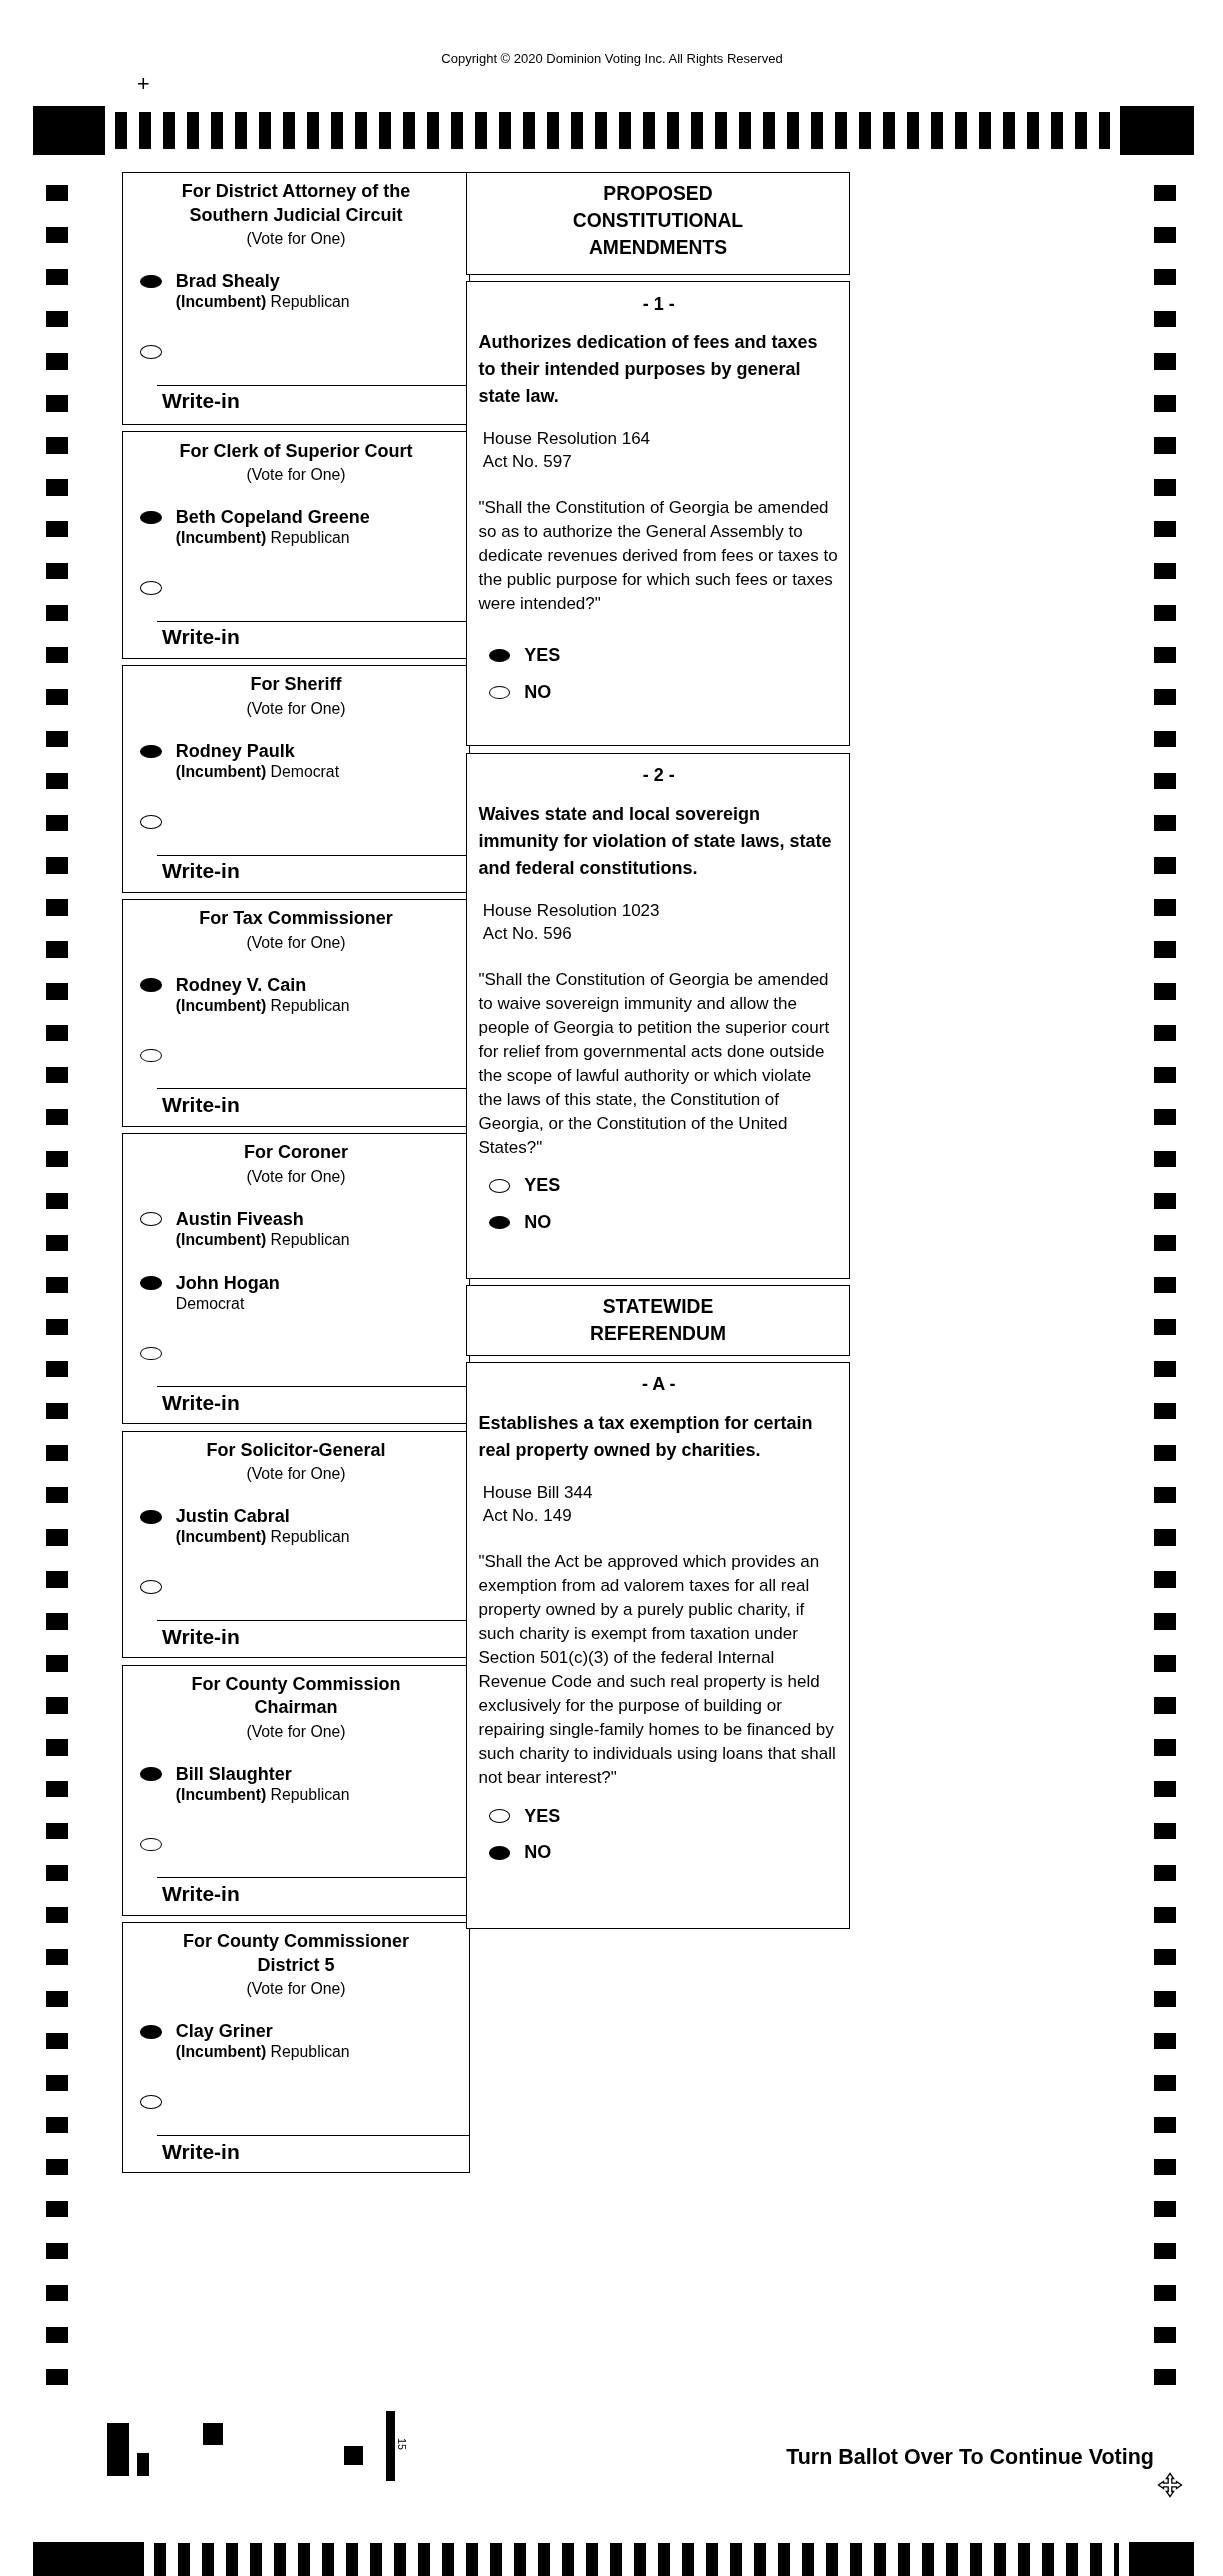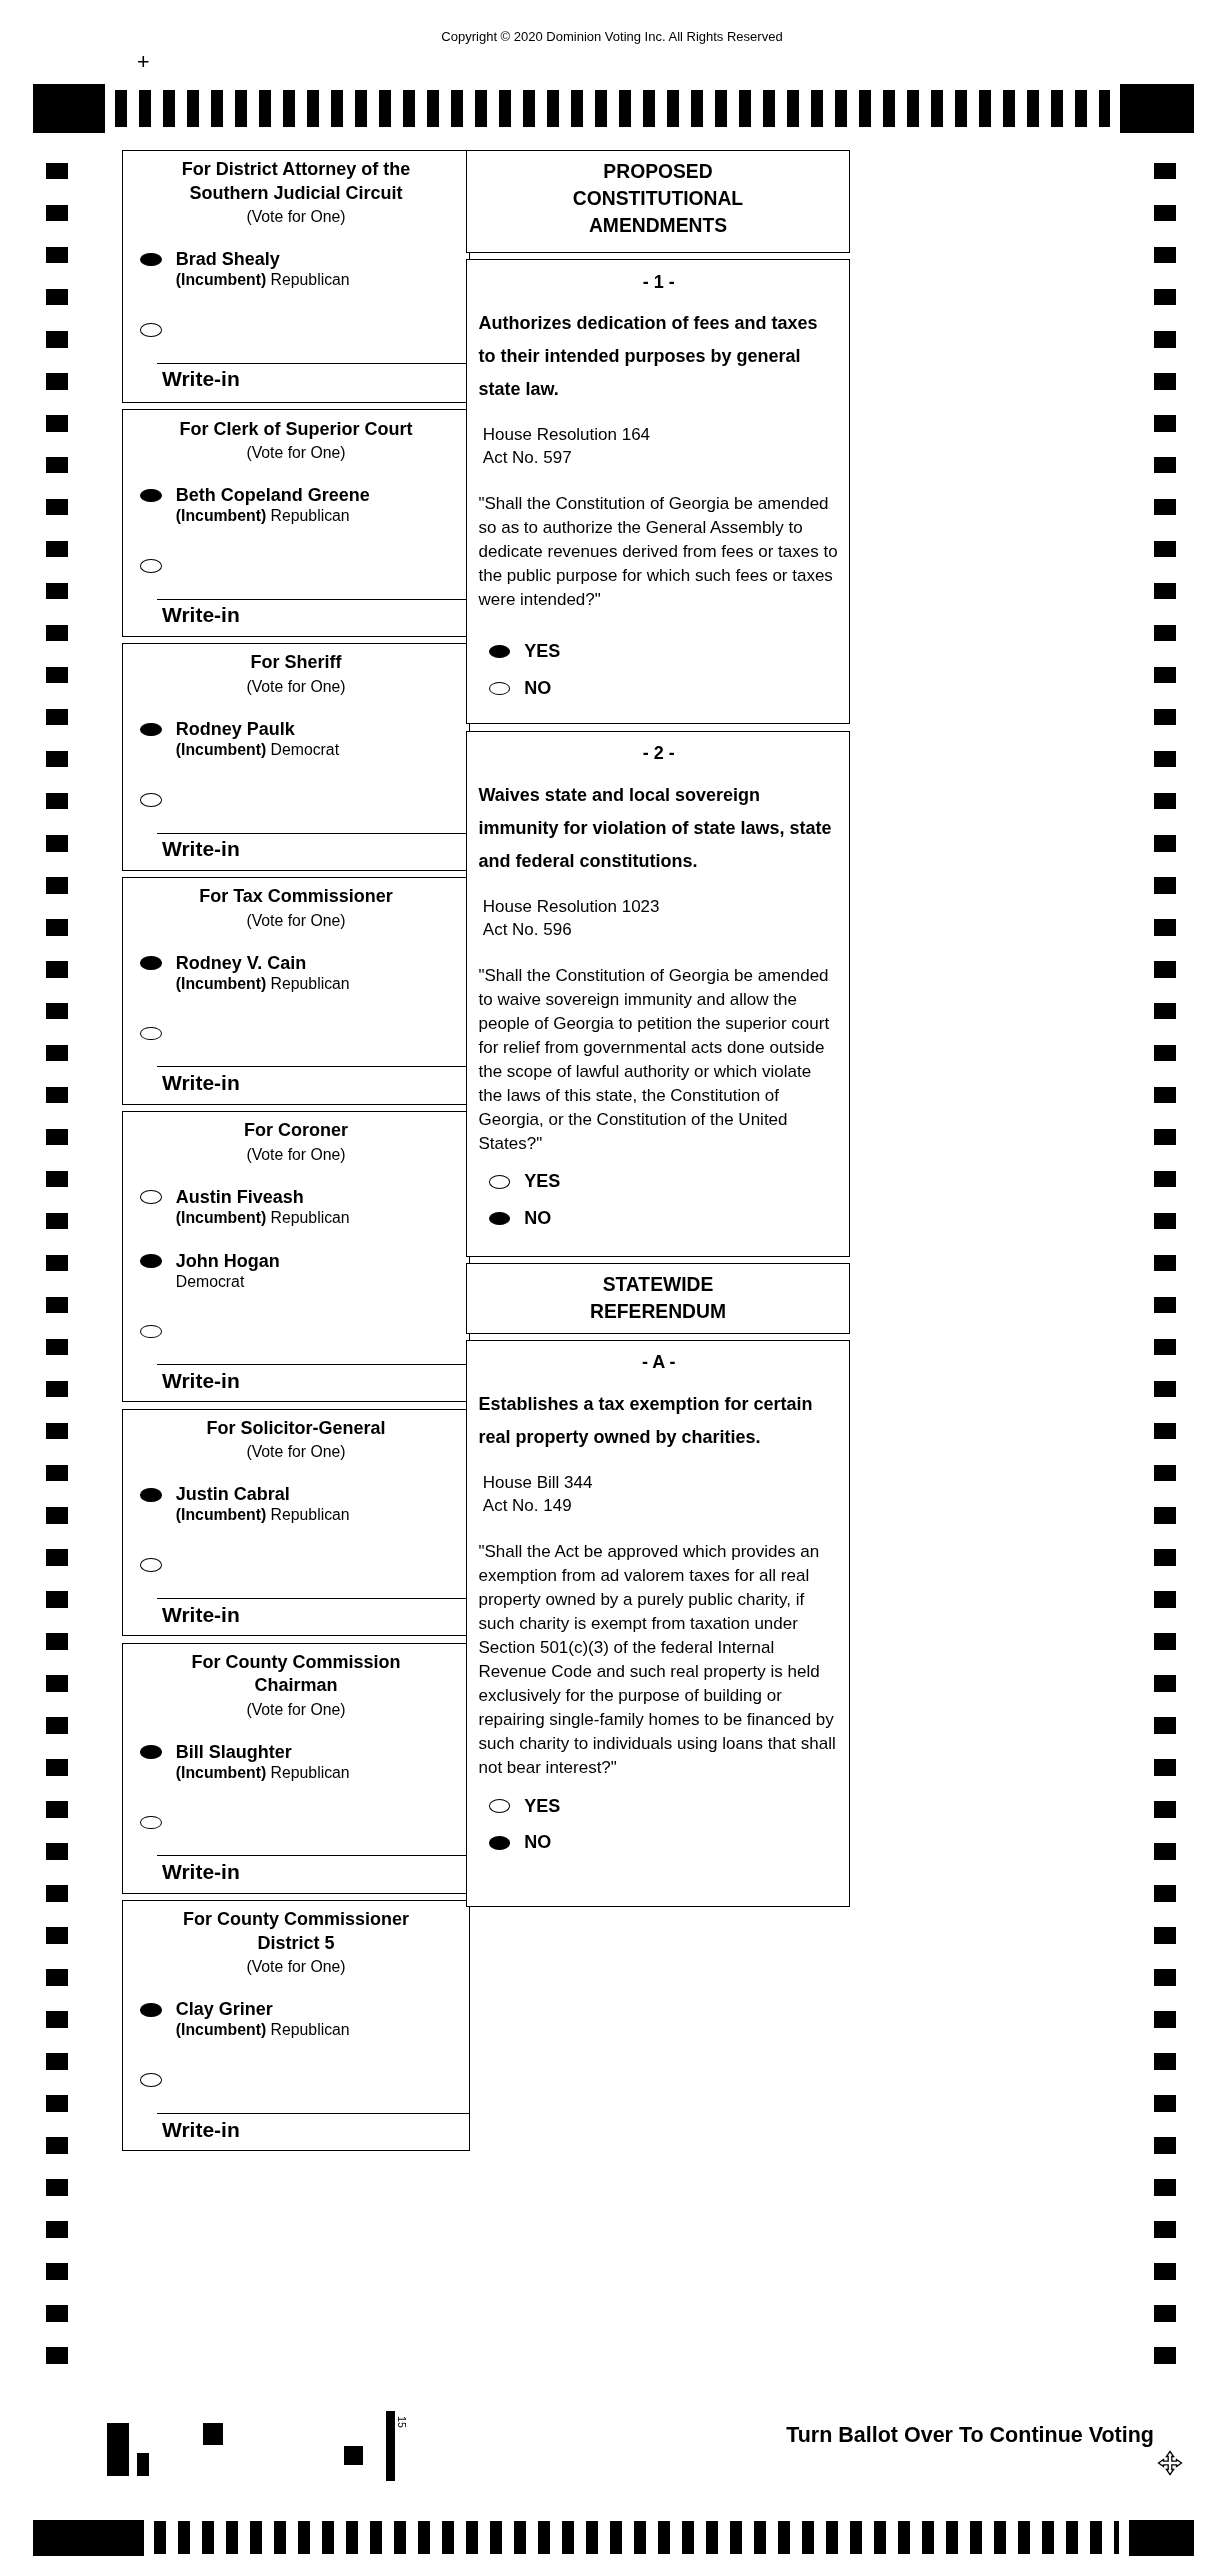--- a/index.html
+++ b/index.html
@@ -2,21 +2,21 @@
 <html style="font-size:11.5px"><head>
 <meta charset="utf-8">
 <style>
   * { box-sizing: border-box; }
   html, body { margin: 0; padding: 0; }
   body {
     width: 1224px; height: 2576px; position: relative;
     background: #fff; color: #000;
     font-family: "Liberation Sans", sans-serif;
   }
-  .abs { position: absolute; }
+  .abs { position: absolute; margin-top: 22px; }
 
   
   .copyright { top: 29px; left: 0; width: 100%; text-align: center; font-size: 13px; }
   .plus { top: 50px; left: 137px; font-size: 21.5px; }
   .strip { left: 33px; width: 1161px; display: flex; }
   .strip-top { top: 84px; height: 49px; }
   .strip-bottom { top: 2520px; height: 36px; }
   .block { background: #000; flex: 0 0 auto; }
   .strip-top .block-l { width: 72px; height: 49px; }
   .strip-top .block-r { width: 74px; height: 49px; }
@@ -51,21 +51,21 @@
   .oval[data-filled="true"] { background: #000; }
   .wi-row { margin: 33px 0 0 17px; line-height: 0; }
   .wi-line { margin: 26px 0 0 34px; border-top: 1.4px solid #000; }
   .wi-label { margin: 3.6px 0 8.6px 39px; font-size: 21px; font-weight: bold; }
 
   
   .m-head { text-align: center; font-weight: bold; font-size: 19.3px; line-height: 27px;
     padding: 7.2px 0; white-space: pre-line; }
   .measure { padding: 0 10px 14.3px 11.5px; }
   .m-number { text-align: center; font-weight: bold; font-size: 18px; margin: 11.5px 0 14.3px; }
-  .m-summary { font-weight: bold; font-size: 18px; line-height: 33px; }
+  .m-summary { font-weight: bold; font-size: 18px; line-height: 27px; }
   .m-refs { font-size: 17px; line-height: 23px; margin-top: 17px; white-space: pre-line; padding-left: 4.3px; }
   .m-question { font-size: 17px; line-height: 24px; margin-top: 23px; }
   .choice { display: flex; align-items: center; margin: 15.8px 0 0 10px; }
   .choice .oval { margin-right: 14.3px; }
   .choice-label { font-size: 18px; font-weight: bold; }
   .m1-choices { margin-top: 29px; }
 
   
   .footer-text { top: 2423px; right: 70px; font-size: 21.5px; font-weight: bold; }
   .reg-mark { top: 2450px; left: 1157px; line-height: 0; }

